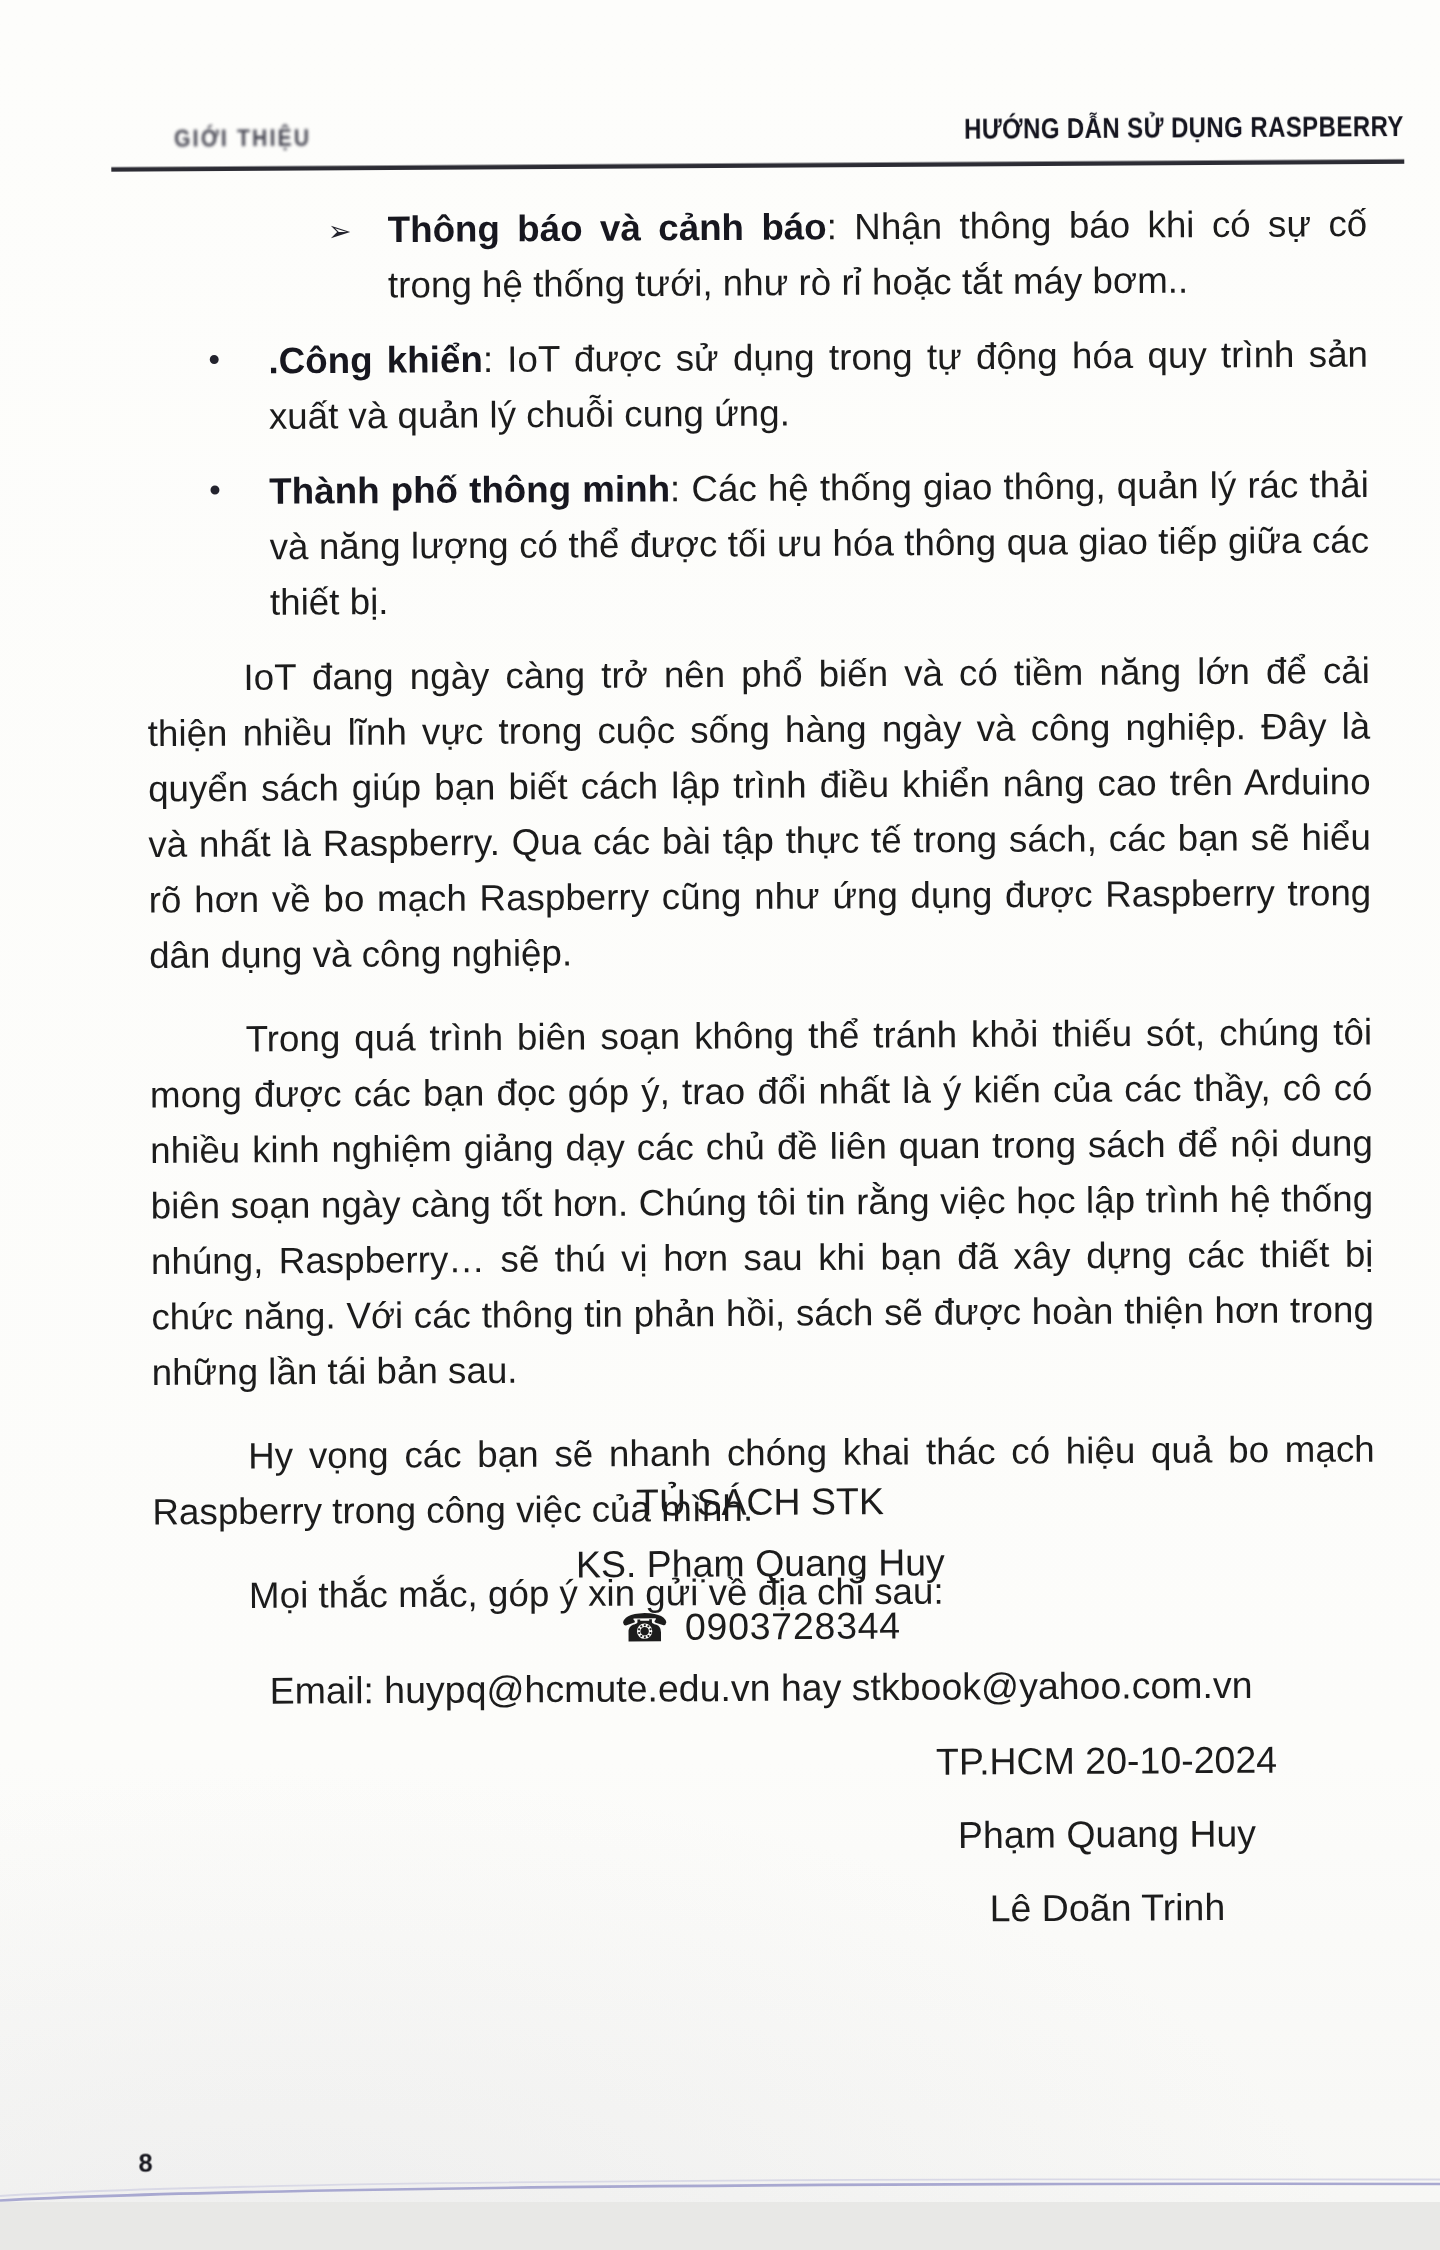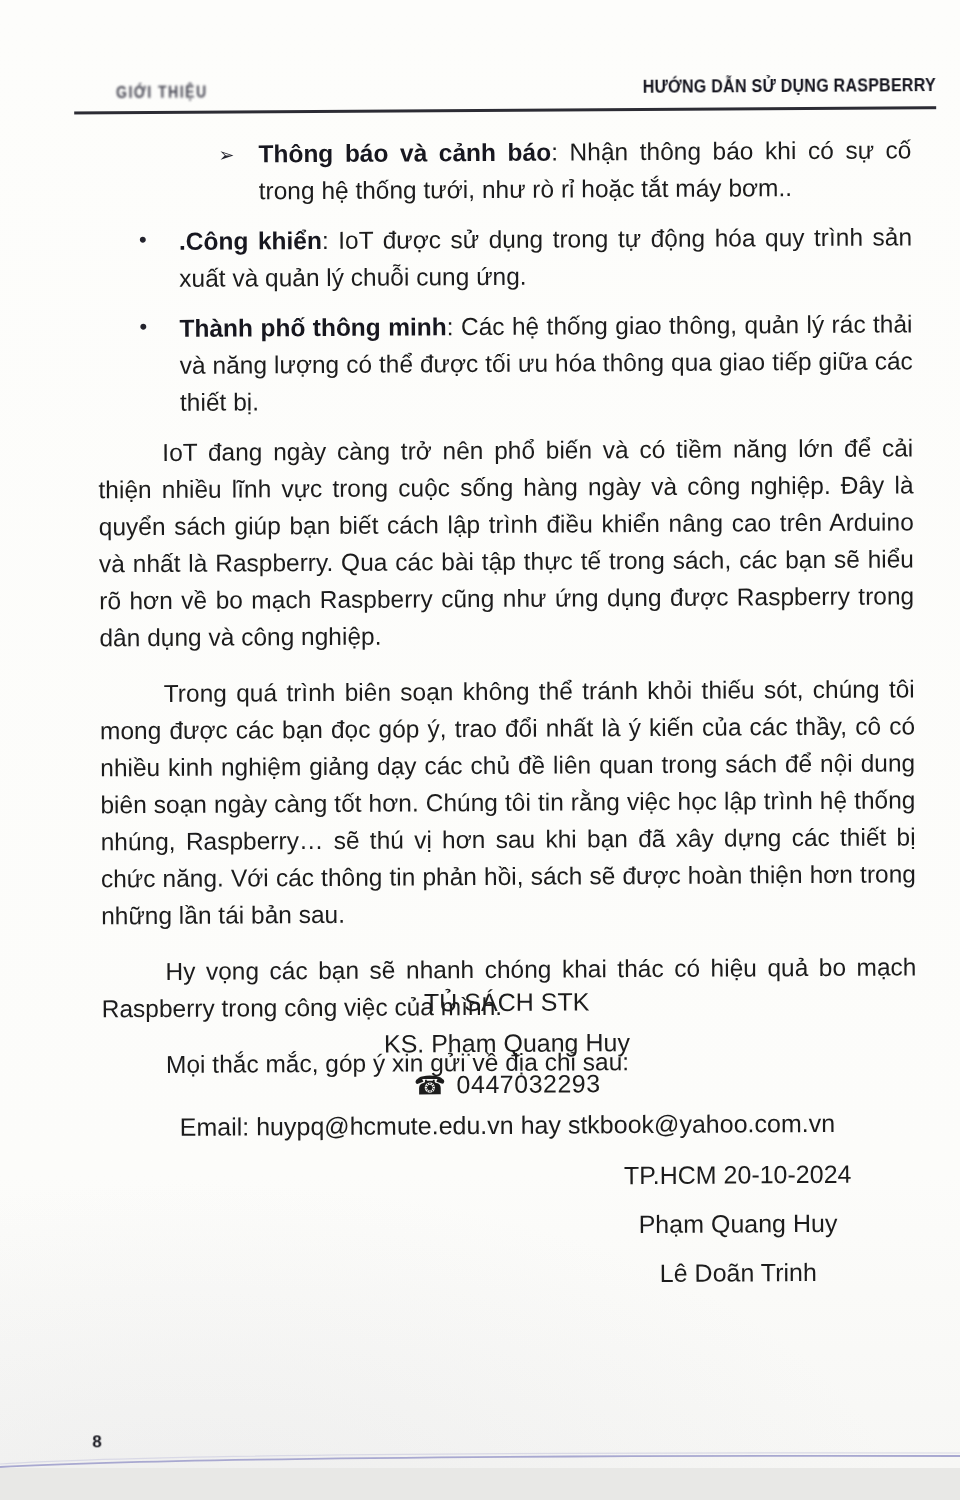--- a/index.html
+++ b/index.html
@@ -110,21 +110,21 @@
       <p class="para">IoT đang ngày càng trở nên phổ biến và có tiềm năng lớn để cải thiện nhiều lĩnh vực trong cuộc sống hàng ngày và công nghiệp. Đây là quyển sách giúp bạn biết cách lập trình điều khiển nâng cao trên Arduino và nhất là Raspberry. Qua các bài tập thực tế trong sách, các bạn sẽ hiểu rõ hơn về bo mạch Raspberry cũng như ứng dụng được Raspberry trong dân dụng và công nghiệp.</p>
       <p class="para loose">Trong quá trình biên soạn không thể tránh khỏi thiếu sót, chúng tôi mong được các bạn đọc góp ý, trao đổi nhất là ý kiến của các thầy, cô có nhiều kinh nghiệm giảng dạy các chủ đề liên quan trong sách để nội dung biên soạn ngày càng tốt hơn. Chúng tôi tin rằng việc học lập trình hệ thống nhúng, Raspberry… sẽ thú vị hơn sau khi bạn đã xây dựng các thiết bị chức năng. Với các thông tin phản hồi, sách sẽ được hoàn thiện hơn trong những lần tái bản sau.</p>
       <p class="para loose">Hy vọng các bạn sẽ nhanh chóng khai thác có hiệu quả bo mạch Raspberry trong công việc của mình.</p>
       <p class="para loose noj">Mọi thắc mắc, góp ý xin gửi về địa chỉ sau:</p>
     </div>
 
     <div class="contact">
       <div>TỦ SÁCH STK</div>
       <div>KS. Phạm Quang Huy</div>
       <div class="phone-row">
-        <span class="phone-glyph">☎</span><span>0447032293</span>
+        <span class="phone-glyph">☎</span><span>0903728344</span>
       </div>
       <div>Email: huypq@hcmute.edu.vn hay stkbook@yahoo.com.vn</div>
     </div>
 
     <div class="signoff">
       <div>TP.HCM 20-10-2024</div>
       <div>Phạm Quang Huy</div>
       <div>Lê Doãn Trinh</div>
     </div>
 

